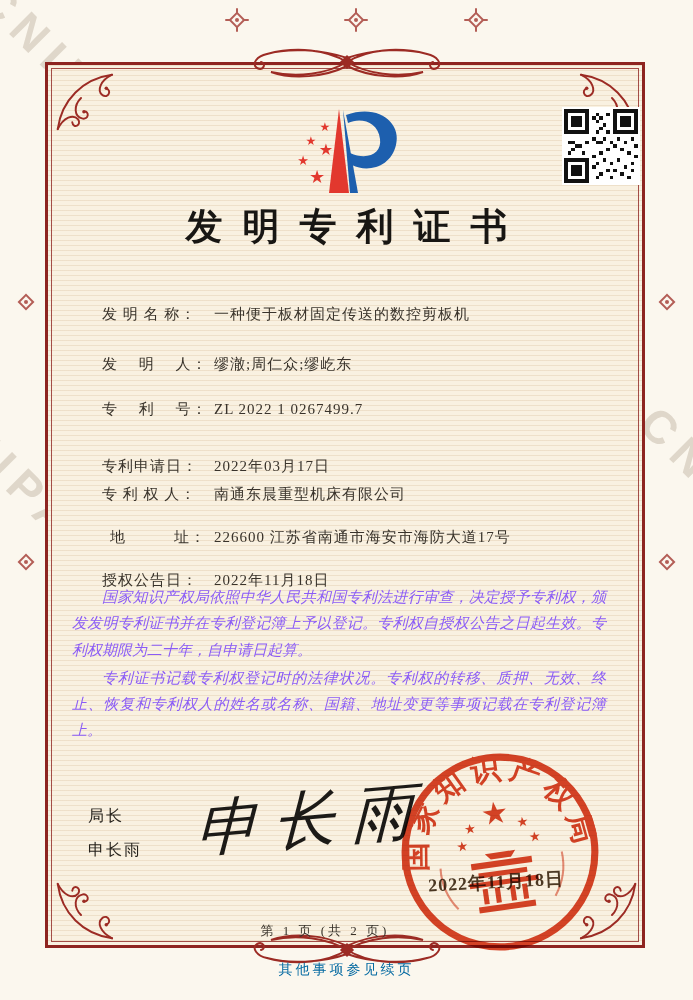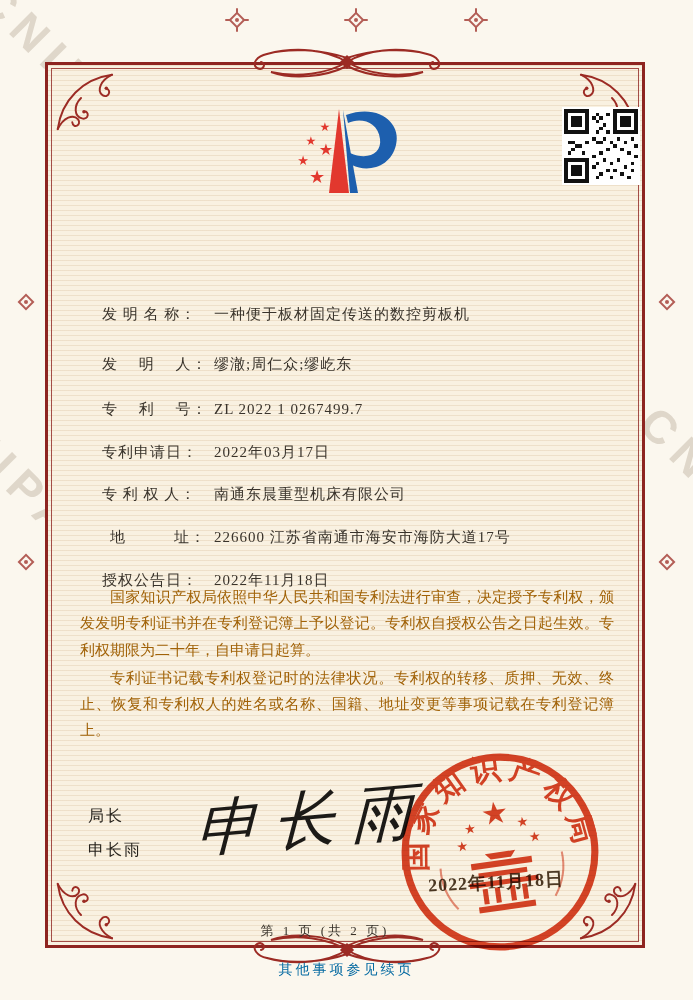--- a/index.html
+++ b/index.html
@@ -46,22 +46,22 @@
     font-size:37px;font-weight:bold;color:#181613;
     letter-spacing:20px;padding-left:20px;box-sizing:border-box;
   }
   
   .field-row{position:absolute;left:83px;font-size:15px;color:#39332b;letter-spacing:1px;white-space:pre;}
   .field-label{display:inline-block;min-width:112px;white-space:pre;}
   .field-value{white-space:pre;}
   .grant-no{position:absolute;left:360px;top:0;}
   
   .body-text{
-    position:absolute;left:80px;top:584px;width:534px;
-    font-size:15px;line-height:1.75;text-align:justify;color:#a16207;
+    position:absolute;left:72px;top:584px;width:534px;
+    font-size:15px;line-height:1.75;text-align:justify;color:#8b5cf6;font-style:italic;
   }
   .body-text p{margin:0 0 2px 0;text-indent:2em;}
   
   .sig-label{position:absolute;left:88px;font-size:16px;letter-spacing:2px;color:#26221c;}
   .signature{
     position:absolute;left:196px;top:788px;
     font-size:62px;font-style:italic;letter-spacing:16px;color:#1c1a17;
     transform:rotate(-5deg) skewX(-6deg);transform-origin:left center;
     white-space:nowrap;
   }
@@ -302,31 +302,32 @@
           <rect x="9" y="19" width="1" height="1"></rect>
           <rect x="13" y="19" width="1" height="1"></rect>
         <rect x="19" y="17" width="1" height="1"></rect>
           <rect x="8" y="16" width="1" height="1"></rect>
           <rect x="20" y="10" width="1" height="1"></rect>
         <rect x="20" y="13" width="1" height="1"></rect>
       </g>
     </svg>
   </div>
 
+  <div class="title">发明专利证书</div>
 
   <div class="field-row" style="top:288px;">
     <span class="field-label">发 明 名 称：</span><span class="field-value">一种便于板材固定传送的数控剪板机</span>
   </div>
   <div class="field-row" style="top:338px;">
     <span class="field-label">发　 明　 人：</span><span class="field-value">缪澈;周仁众;缪屹东</span>
   </div>
   <div class="field-row" style="top:383px;">
     <span class="field-label">专　 利　 号：</span><span class="field-value">ZL 2022 1 0267499.7</span>
   </div>
-  <div class="field-row" style="top:426px;">
+  <div class="field-row" style="top:440px;">
     <span class="field-label">专利申请日：</span><span class="field-value">2022年03月17日</span>
   </div>
   <div class="field-row" style="top:468px;">
     <span class="field-label">专 利 权 人：</span><span class="field-value">南通东晨重型机床有限公司</span>
   </div>
   <div class="field-row" style="top:511px;text-align:center;">
     <span class="field-label">地　　　址：</span><span class="field-value">226600 江苏省南通市海安市海防大道17号</span>
   </div>
   <div class="field-row" style="top:554px;width:560px;">
     <span class="field-label">授权公告日：</span><span class="field-value">2022年11月18日</span>

